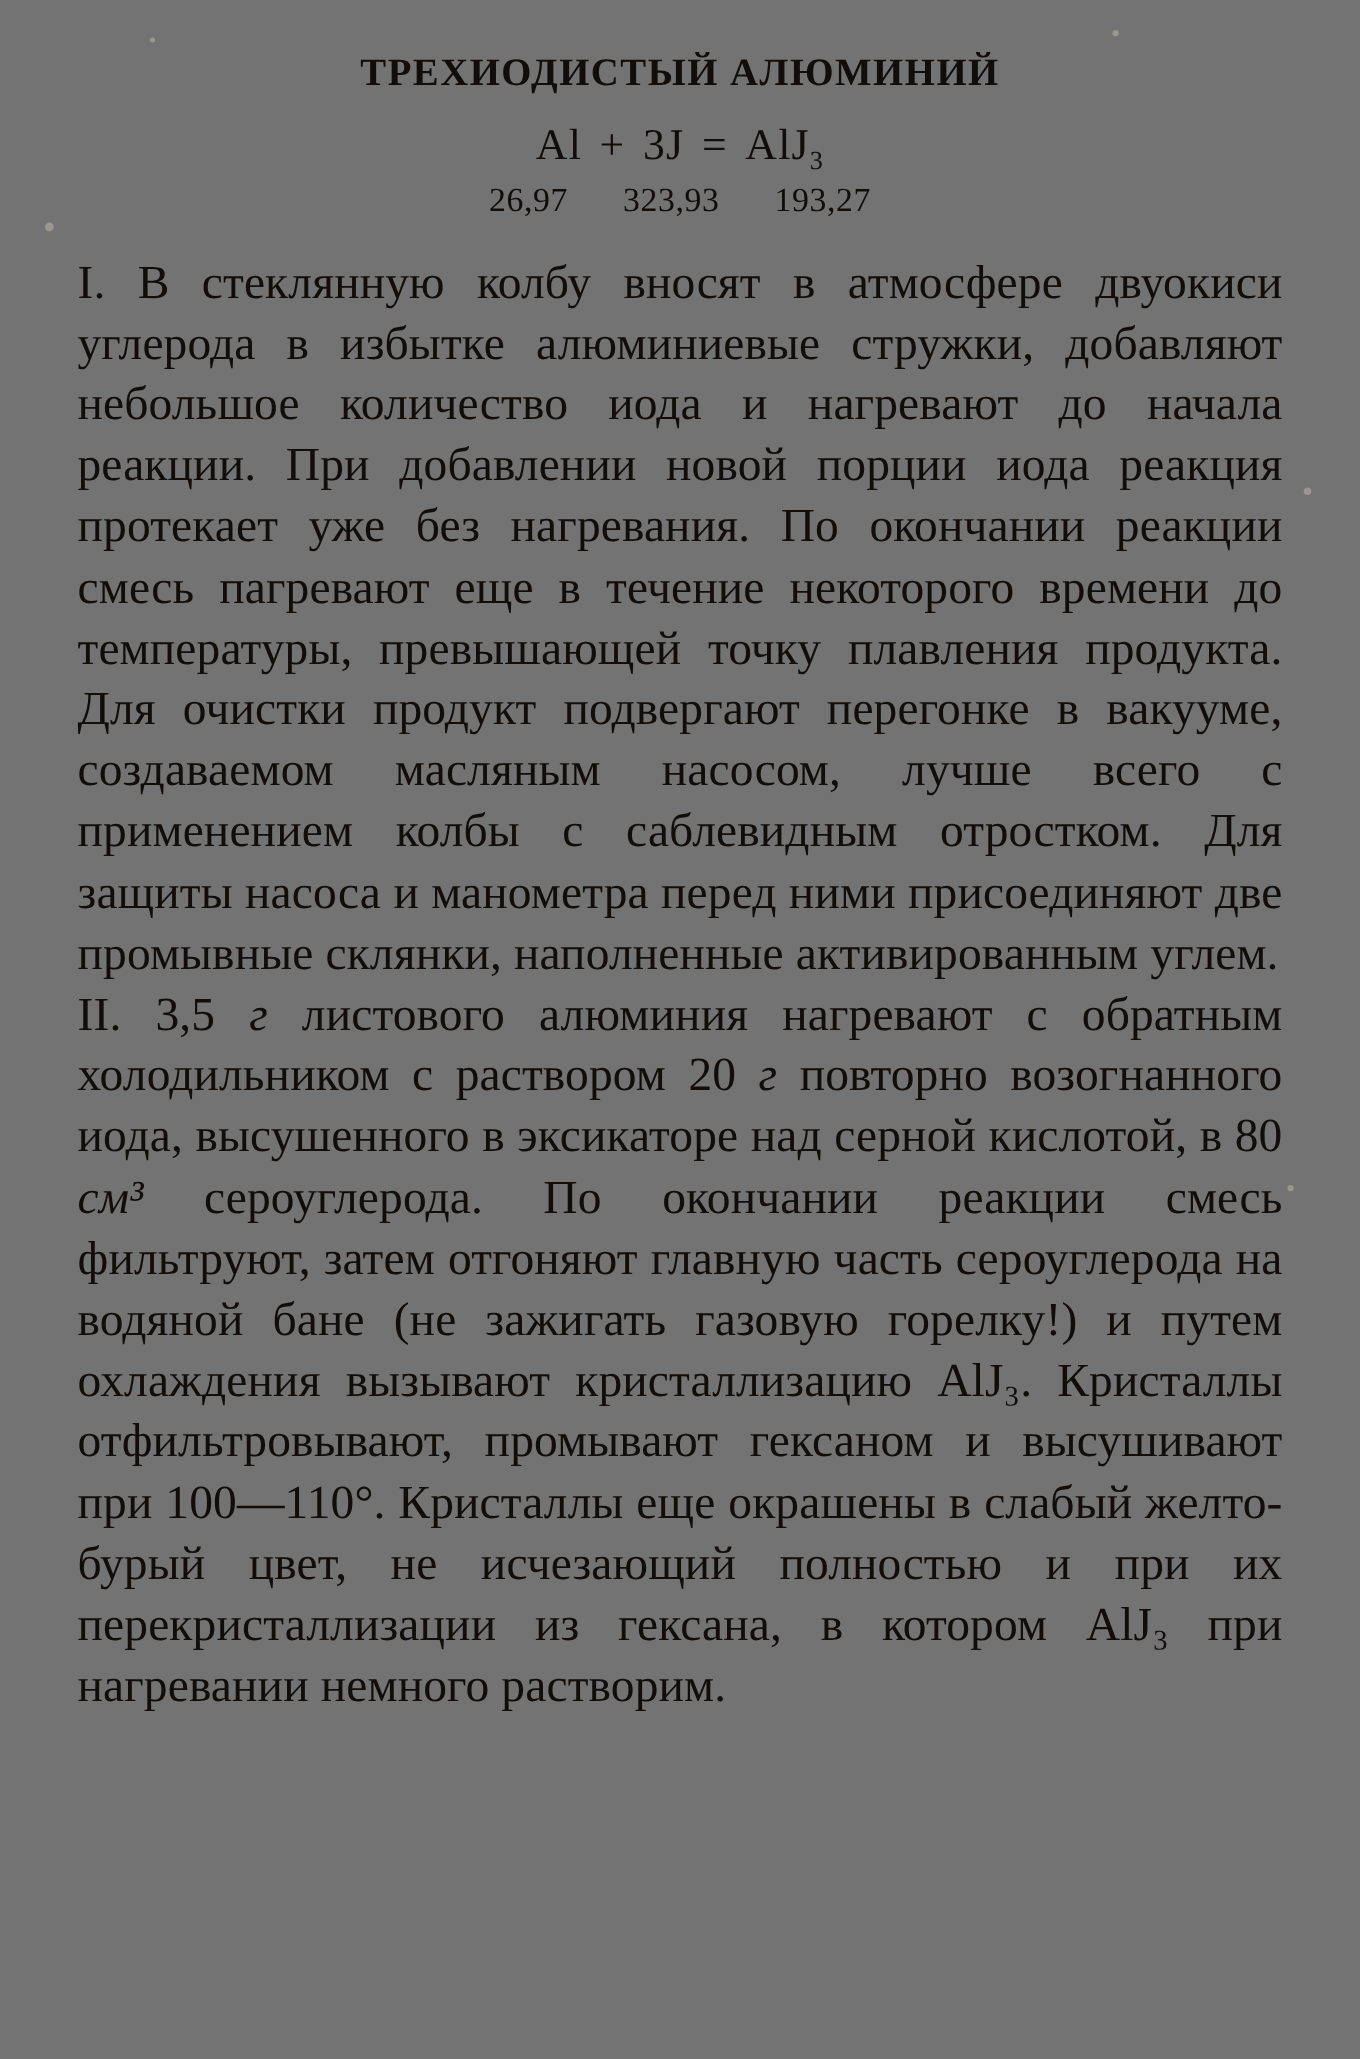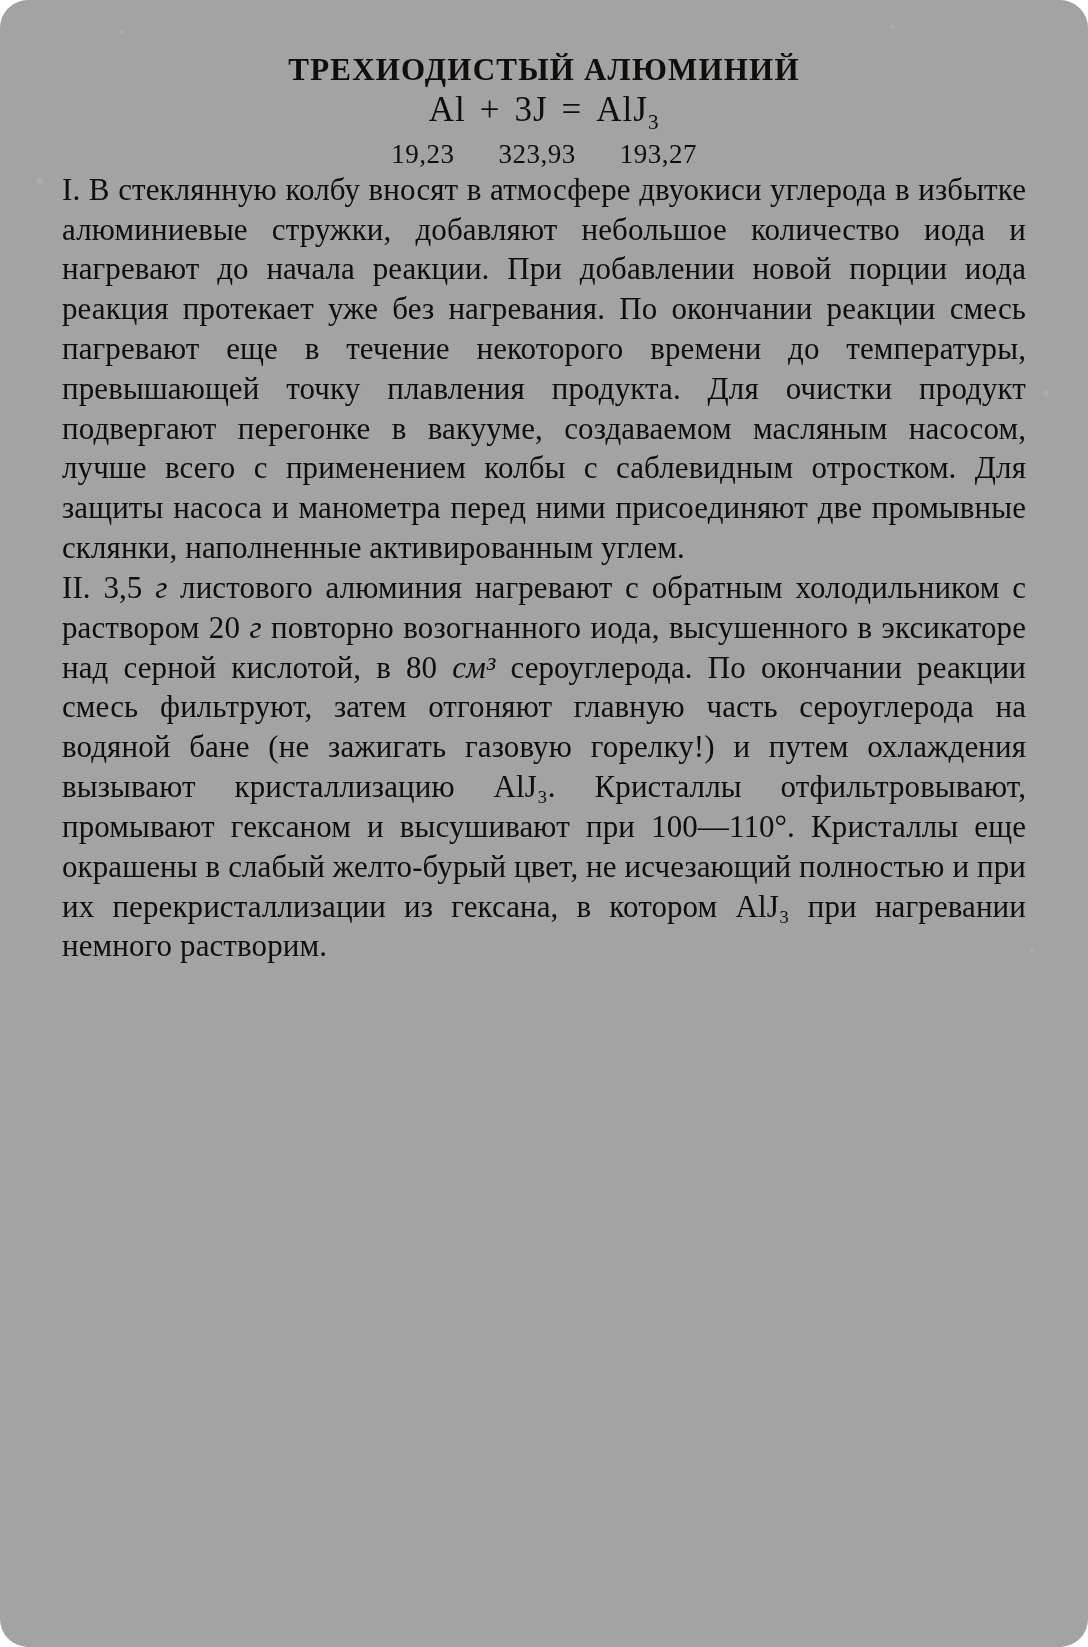--- a/index.html
+++ b/index.html
@@ -12,23 +12,22 @@
     height: 1647px;
     font-family: "Liberation Serif", "DejaVu Serif", serif;
     color: #100d0b;
     overflow: hidden;
   }
   .page {
     position: relative;
     width: 1088px;
     height: 1647px;
     box-sizing: border-box;
-    padding: 50px 62px 0 62px;
-    background: #a3a3a3;
-    border-radius: 28px;
+    padding: 38px 62px 0 62px;
+    background: #737373;
   }
   .title-block {
     text-align: center;
     margin: 0;
   }
   .title-line {
     font-family: "Liberation Serif", "DejaVu Serif", serif;
     font-weight: bold;
     font-size: 31px;
     letter-spacing: 1.2px;
@@ -42,38 +41,40 @@
     margin-top: 12px;
     letter-spacing: 0.5px;
   }
   .formula-title sub {
     font-size: 0.62em;
     vertical-align: sub;
   }
   .equation {
     text-align: center;
     font-size: 35px;
+    margin-top: 18px;
     letter-spacing: 1px;
     white-space: nowrap;
   }
   .equation .term { display: inline-block; }
   .equation .op { display: inline-block; padding: 0 14px; }
   .equation sub { font-size: 0.60em; vertical-align: sub; }
   .weights {
     text-align: center;
     font-size: 27px;
     margin-top: 4px;
     letter-spacing: 0.5px;
   }
   .weights span { display: inline-block; }
   .w1 { margin-right: 44px; }
   .w2 { margin-right: 44px; }
 
   .body-text {
-    font-size: 31px;
+    margin-top: 26px;
+    font-size: 38px;
     line-height: 1.285;
     text-align: justify;
     text-justify: inter-word;
     letter-spacing: 0.1px;
   }
   .para {
     margin: 0;
     text-align: justify;
   }
   .para + .para { margin-top: 0px; }
@@ -103,21 +104,21 @@
   <div class="title-block">
     <div class="title-line">ТРЕХИОДИСТЫЙ АЛЮМИНИЙ</div>
   </div>
 
 
   <div class="equation">
     <span class="term">Al</span><span class="op">+</span><span class="term">3J</span><span class="op">=</span><span class="term"><span>AlJ</span><sub>3</sub></span>
   </div>
 
   <div class="weights">
-    <span class="w1">19,23</span><span class="w2">323,93</span><span class="w3">193,27</span>
+    <span class="w1">26,97</span><span class="w2">323,93</span><span class="w3">193,27</span>
   </div>
 
   <div class="body-text">
     <p class="para">
       <span class="lead">I.</span>
       <span>В стеклянную колбу вносят в атмосфере двуокиси углерода в избытке алюминиевые стружки, добавляют небольшое количество иода и нагревают до начала реакции. При добавлении новой порции иода реакция протекает уже без нагревания. По окончании реакции смесь пагревают еще в течение некоторого времени до температуры, превышающей точку плавления продукта. Для очистки продукт подвергают перегонке в вакууме, создаваемом масляным насосом, лучше всего с применением колбы с саблевидным отростком. Для защиты насоса и манометра перед ними присоединяют две промывные склянки, наполненные активированным углем.</span>
     </p>
     <p class="para">
       <span class="lead">II.</span>
       <span id="para2-text"><span>3,5 </span><span class="italic">г</span><span> листового алюминия нагревают с обратным холодильником с раствором 20 </span><span class="italic">г</span><span> повторно возогнанного иода, высушенного в эксикаторе над серной кислотой, в 80 </span><span class="italic">см³</span><span> сероуглерода. По окончании реакции смесь фильтруют, затем отгоняют главную часть сероуглерода на водяной бане (не зажигать газовую горелку!) и путем охлаждения вызывают кристаллизацию AlJ₃. Кристаллы отфильтровывают, промывают гексаном и высушивают при 100—110°. Кристаллы еще окрашены в слабый желто-бурый цвет, не исчезающий полностью и при их перекристаллизации из гексана, в котором AlJ₃ при нагревании немного растворим.</span></span>

